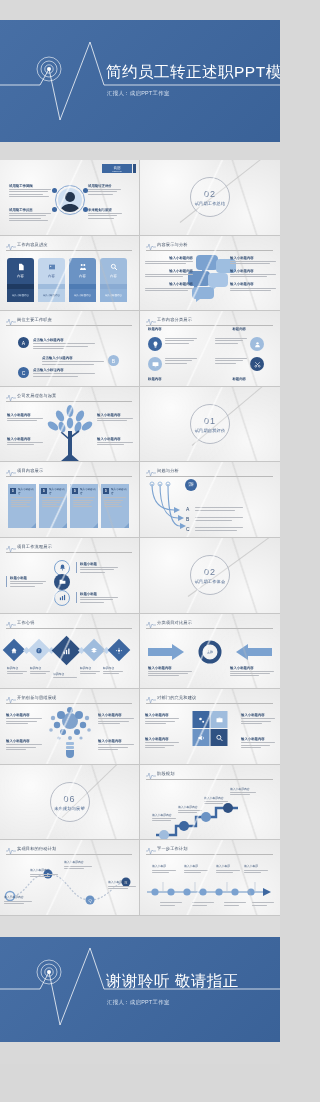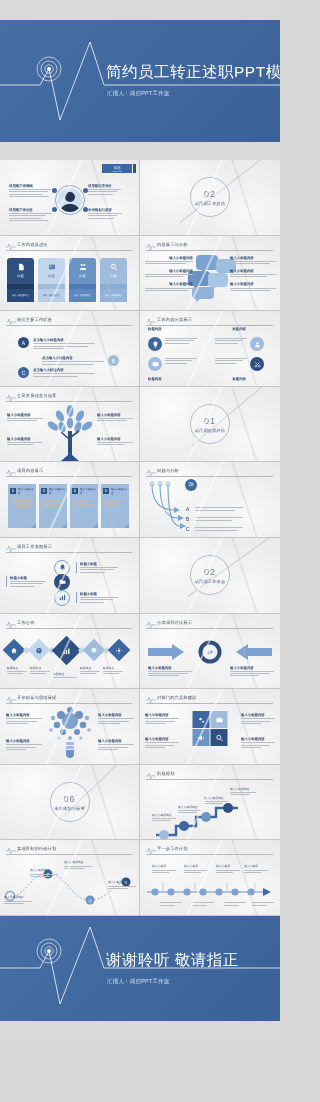--- a/index.html
+++ b/index.html
@@ -13,21 +13,21 @@
   
   .hero {
     width: 280px; height: 160px; background: #d9d9d9;
     position: relative; overflow: hidden;
   }
   .hero .band {
     position: absolute; left: 0; right: 0; top: 20px; height: 122px;
     background: #3d67a0;
     background-image: linear-gradient(135deg, rgba(255,255,255,.05) 0%, rgba(0,0,0,.05) 100%);
   }
-  .hero.closing { height: 127px; }
+  .hero.closing { height: 127px; margin-top: 21px; }
   .hero.closing .band { top: 0; height: 105px; }
   .hero svg.pulse { position: absolute; left: 0; top: 0; }
   .hero-title {
     position: absolute; color: #fff; font-size: 15.5px; letter-spacing: .5px;
     white-space: nowrap; font-weight: 400;
   }
   .hero-sub {
     position: absolute; color: #dbe5f2; font-size: 5.4px; letter-spacing: .3px;
     white-space: nowrap;
   }

